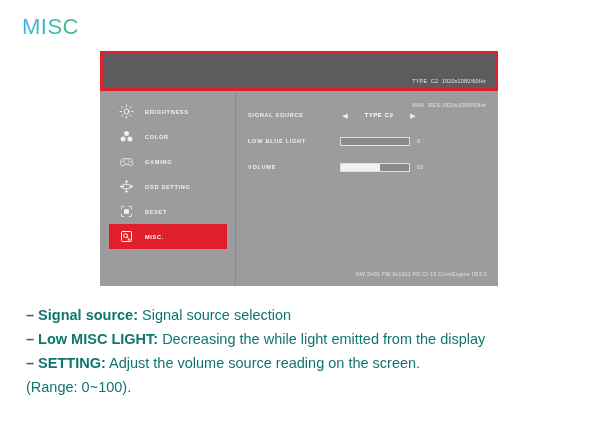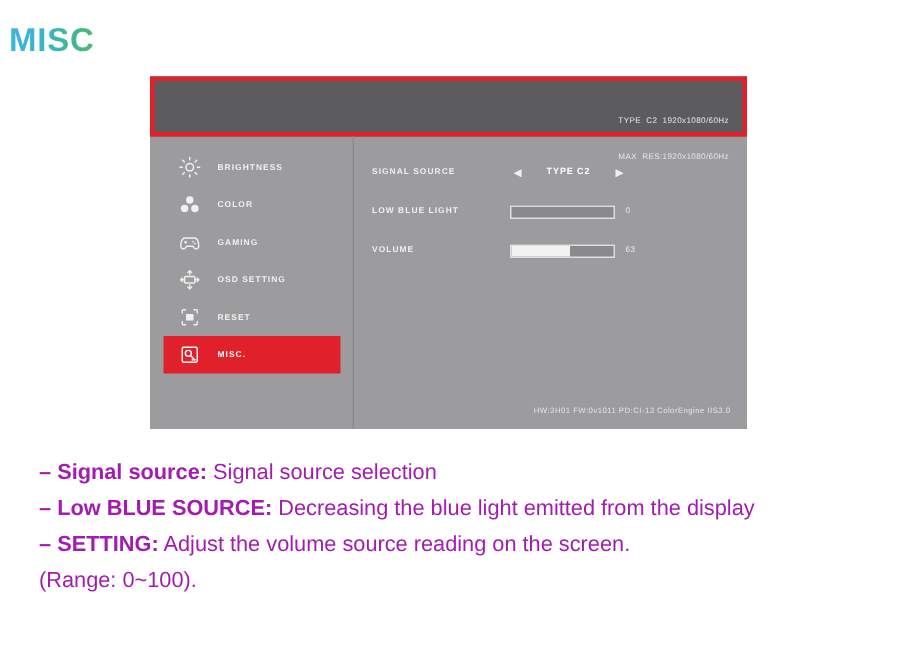--- a/index.html
+++ b/index.html
@@ -11,24 +11,24 @@
     height: 434px;
     background: #ffffff;
     font-family: "Liberation Sans", sans-serif;
     overflow: hidden;
     position: relative;
   }
 
   
   #section-title {
     position: absolute;
-    left: 6px;
+    left: 22px;
     top: 14px;
     font-size: 22px;
-    font-weight: bold;
+    font-weight: normal;
     letter-spacing: 0.5px;
     background: linear-gradient(90deg, #3fb4e0 0%, #35b7c4 45%, #4cb96a 100%);
     -webkit-background-clip: text;
     background-clip: text;
     color: transparent;
     -webkit-text-fill-color: transparent;
   }
 
   
   #osd-window {
@@ -180,21 +180,21 @@
     letter-spacing: 0.3px;
     white-space: nowrap;
   }
 
   
   #caption {
     position: absolute;
     left: 26px;
     top: 303px;
     width: 576px;
-    color: #a21caf;
+    color: #0f766e;
   }
   .caption-line {
     font-size: 14.5px;
     line-height: 24px;
     white-space: nowrap;
   }
   .caption-dash { font-weight: bold; }
   .caption-term { font-weight: bold; }
   .caption-desc { font-weight: normal; }
 </style>
@@ -336,21 +336,21 @@
 
     </div>
   </div>
 </div>
 
 <div id="caption">
   <div class="caption-line">
     <span class="caption-dash">– </span><span class="caption-term">Signal source:</span><span class="caption-desc"> Signal source selection</span>
   </div>
   <div class="caption-line">
-    <span class="caption-dash">– </span><span class="caption-term">Low BLUE SOURCE:</span><span class="caption-desc"> Decreasing the blue light emitted from the display</span>
+    <span class="caption-dash">– </span><span class="caption-term">Low MISC LIGHT:</span><span class="caption-desc"> Decreasing the while light emitted from the display</span>
   </div>
   <div class="caption-line">
     <span class="caption-dash">– </span><span class="caption-term">SETTING:</span><span class="caption-desc"> Adjust the volume source reading on the screen.</span>
   </div>
   <div class="caption-line">
     <span class="caption-desc">(Range: 0~100).</span>
   </div>
 </div>
 
 </body></html>

